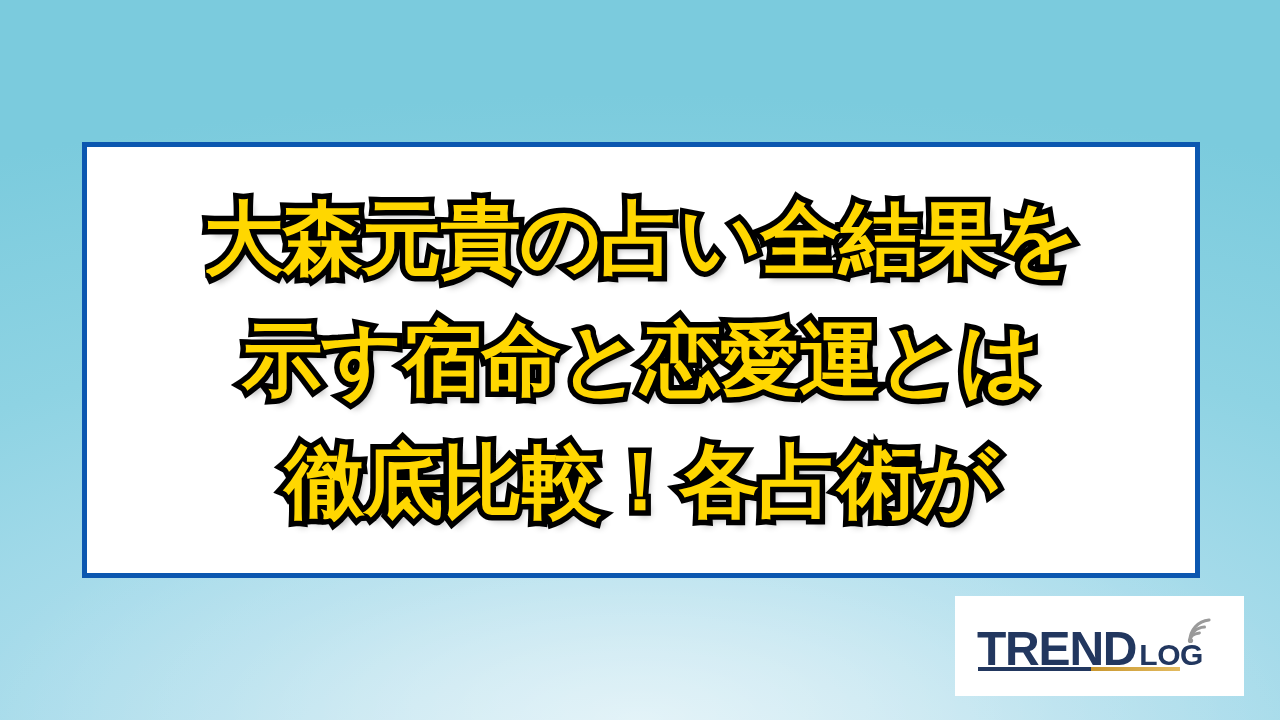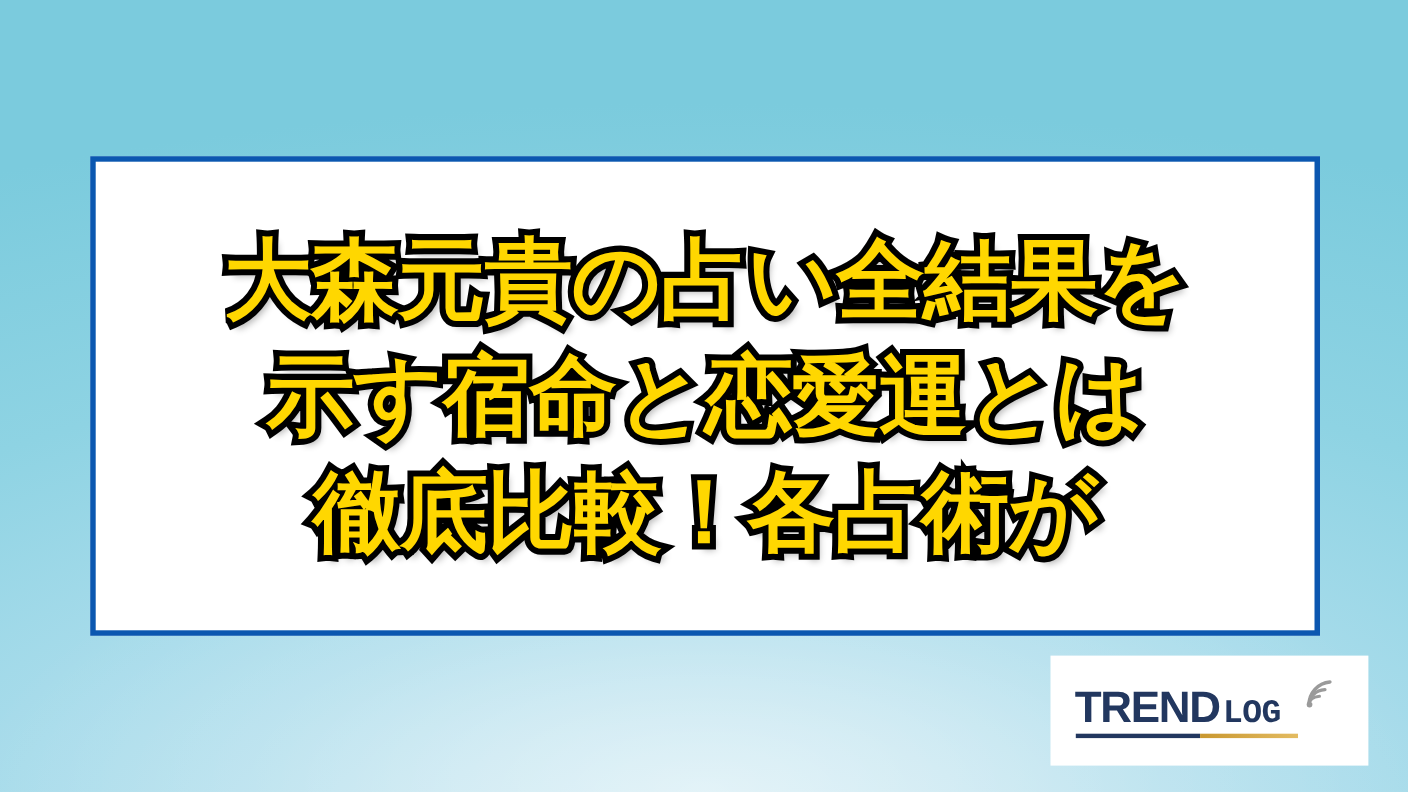--- a/index.html
+++ b/index.html
@@ -50,21 +50,21 @@
     align-items: center;
     justify-content: center;
     z-index: 2;
   }
 
   .title-block {
     display: flex;
     flex-direction: column;
     align-items: center;
     justify-content: center;
-    gap: 0px;
+    gap: 16px;
     width: 100%;
   }
 
   .title-line {
     position: relative;
     display: block;
     text-align: center;
     white-space: nowrap;
     font-family: "DejaVu Sans", "Liberation Sans", sans-serif;
     font-weight: 900;
@@ -104,39 +104,38 @@
     left: 0;
     top: 6px;
     display: flex;
     align-items: baseline;
     font-family: "Liberation Sans", sans-serif;
     font-weight: 700;
     letter-spacing: -1.2px;
   }
 
   .logo-trend {
-    font-size: 40px;
+    font-size: 48px;
     color: #22375f;
   }
 
   .logo-buzz {
     font-size: 40px;
     color: #d4a23c;
     background: linear-gradient(100deg, #b8831f 0%, #e0b457 38%, #c9972f 72%, #e7c063 100%);
     -webkit-background-clip: text;
     background-clip: text;
     -webkit-text-fill-color: transparent;
   }
 
   .logo-log {
     font-size: 30px;
     color: #22375f;
     margin-left: 3px;
     letter-spacing: -0.5px;
-    font-family: Liberation Mono, monospace;
   }
 
   .logo-underline {
     position: absolute;
     left: 1px;
     top: 52px;
     width: 202px;
     height: 4px;
     display: flex;
   }

